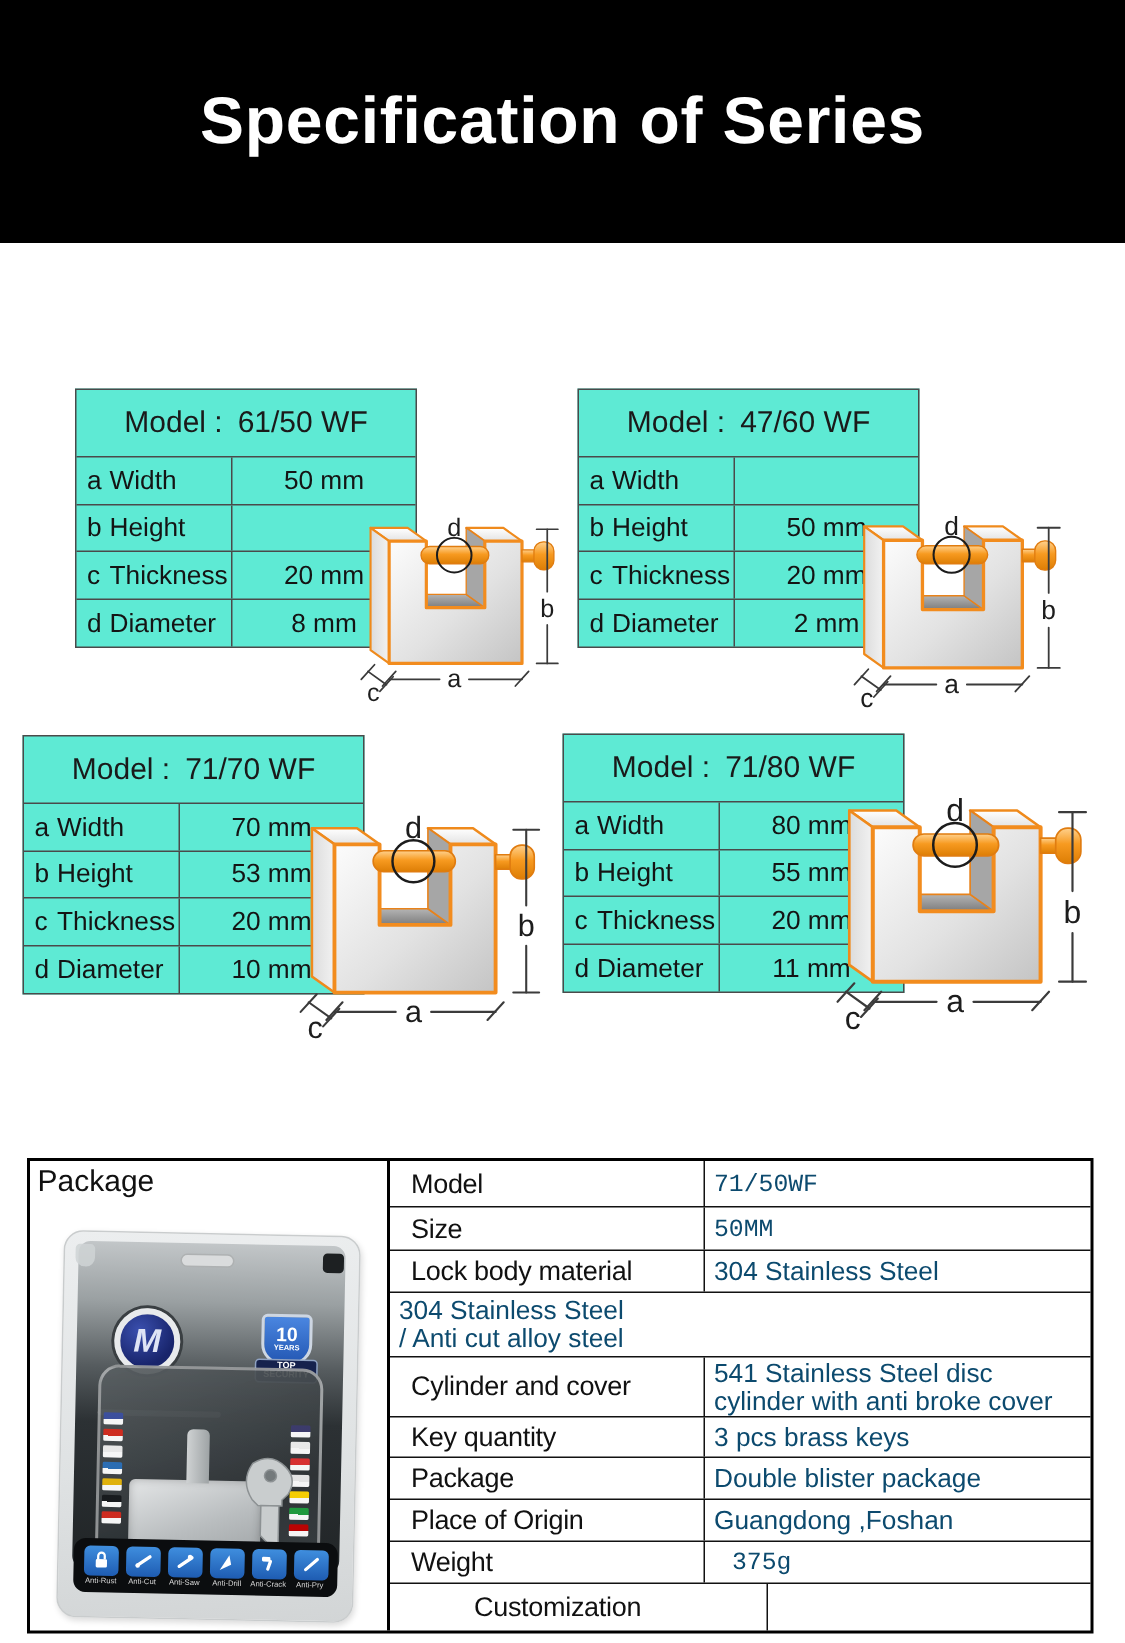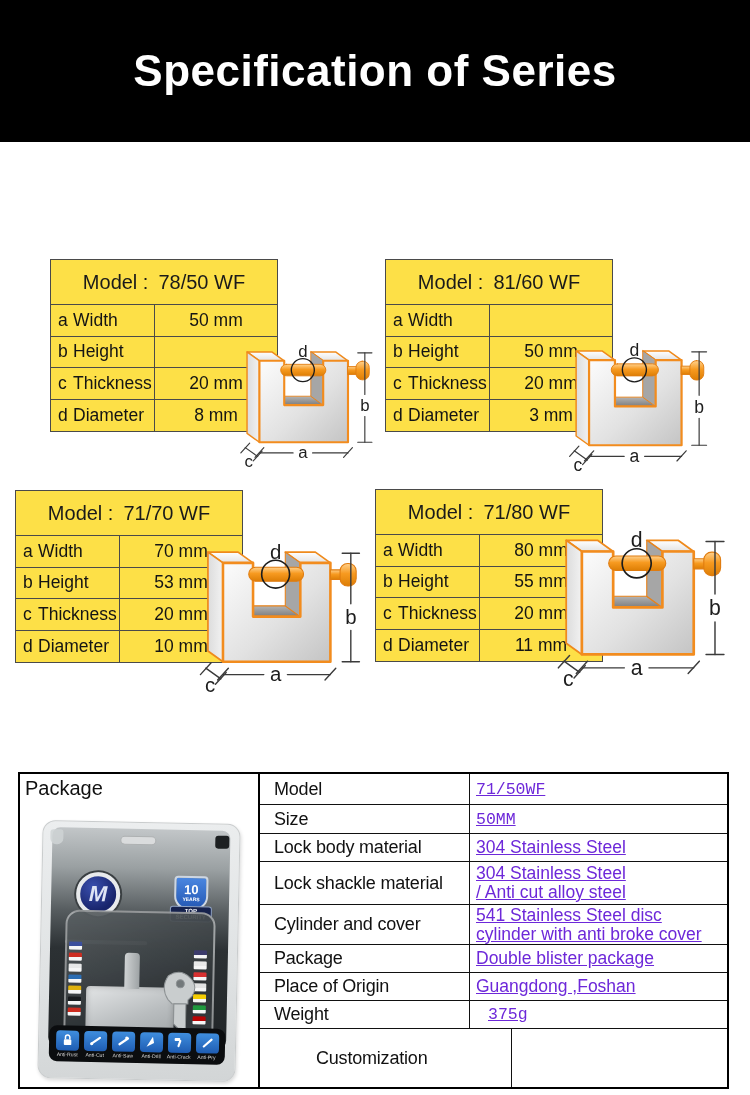--- a/index.html
+++ b/index.html
@@ -4,30 +4,30 @@
 <style>
   * { margin:0; padding:0; box-sizing:border-box; }
   html,body { background:#fff; }
   .page {
     position:relative; width:750px; height:1095px; margin:0 auto;
     background:#fff; overflow:hidden;
     font-family:"Liberation Sans", sans-serif; color:#111;
   }
   
   .title-bar {
-    position:absolute; left:0; top:0; width:750px; height:142px;
+    position:absolute; left:0; top:0; width:750px; height:162px;
     background:#000; display:flex; align-items:center; justify-content:center;
   }
   .title-bar h1 {
     color:#fff; font-size:44px; font-weight:700; letter-spacing:.5px;
   }
   
   #spec-area { position:absolute; left:0; top:0; width:750px; height:770px; }
   .spec-card {
-    position:absolute; width:228px; background:#fde047;
+    position:absolute; width:228px; background:#5eead4;
     border:1.5px solid #4a4a4a; z-index:1;
   }
   .spec-head {
     height:45px; border-bottom:1.5px solid #4a4a4a;
     display:flex; align-items:center; justify-content:center;
     font-size:20px; color:#1a1a1a;
   }
   .spec-head .m-label { margin-right:10px; }
   .spec-row { display:flex; height:31.6px; border-bottom:1.5px solid #4a4a4a; }
   .spec-row:last-child { border-bottom:none; }
@@ -118,21 +118,21 @@
   
   .details-table { flex:1; display:flex; flex-direction:column; }
   .detail-row { display:flex; border-bottom:1.5px solid #111; }
   .detail-row:last-child { border-bottom:none; flex:1;padding-left:42px; }
   .detail-label {
     width:210px; border-right:1.5px solid #111; display:flex; align-items:center;
     padding-left:14px; font-size:18px; color:#111; letter-spacing:-.2px;
   }
   .detail-value {
     flex:1; display:flex; align-items:center; padding-left:6px;
-    font-size:17.5px; color:#6d28d9; white-space:pre-line; line-height:19px;text-decoration:underline;
+    font-size:17.5px; color:#0c4a6e; white-space:pre-line; line-height:19px;
   }
   .detail-value.mono { font-family:"Liberation Mono","DejaVu Sans Mono",monospace; font-size:16.5px; }
 </style>
 </head>
 <body>
 
 <svg width="0" height="0" style="position:absolute" aria-hidden="true">
   <defs>
     <linearGradient id="g-front" x1="0" y1="0" x2="1" y2="1">
       <stop offset="0" stop-color="#FCFCFC"></stop>
@@ -161,21 +161,21 @@
 
 <div class="page">
   <header class="title-bar">
     <h1>Specification of Series</h1>
   </header>
 
   <div id="spec-area">
   <div class="spec-card" style="left: 50px; top: 259px;">
     <div class="spec-head">
       <span class="m-label">Model :</span>
-      <span class="m-value">78/50 WF</span>
+      <span class="m-value">61/50 WF</span>
     </div>
     <div class="spec-rows">
   <div class="spec-row">
     <div class="cell label">
       <span class="dl">a</span>
       <span class="dw">Width</span>
     </div>
     <div class="cell value">50 mm</div>
   </div>
 
@@ -200,21 +200,21 @@
       <span class="dw">Diameter</span>
     </div>
     <div class="cell value">8 mm</div>
   </div>
 </div>
   </div>
 
   <div class="spec-card" style="left: 385px; top: 259px;">
     <div class="spec-head">
       <span class="m-label">Model :</span>
-      <span class="m-value">81/60 WF</span>
+      <span class="m-value">47/60 WF</span>
     </div>
     <div class="spec-rows">
   <div class="spec-row">
     <div class="cell label">
       <span class="dl">a</span>
       <span class="dw">Width</span>
     </div>
   </div>
 
   <div class="spec-row">
@@ -231,21 +231,21 @@
       <span class="dw">Thickness</span>
     </div>
     <div class="cell value">20 mm</div>
   </div>
 
   <div class="spec-row">
     <div class="cell label">
       <span class="dl">d</span>
       <span class="dw">Diameter</span>
     </div>
-    <div class="cell value">3 mm</div>
+    <div class="cell value">2 mm</div>
   </div>
 </div>
   </div>
 
   <div class="spec-card" style="left: 15px; top: 490px;">
     <div class="spec-head">
       <span class="m-label">Model :</span>
       <span class="m-value">71/70 WF</span>
     </div>
     <div class="spec-rows">
@@ -576,31 +576,34 @@
     <div class="detail-label">Size</div>
     <div class="detail-value mono">50MM</div>
   </div>
 
   <div class="detail-row" style="height: 28px;">
     <div class="detail-label">Lock body material</div>
     <div class="detail-value">304 Stainless Steel</div>
   </div>
 
   <div class="detail-row" style="height: 43px;">
-    <div class="detail-label">Lock shackle material</div>
     <div class="detail-value">304 Stainless Steel
 / Anti cut alloy steel</div>
   </div>
 
   <div class="detail-row" style="height: 40px;">
     <div class="detail-label">Cylinder and cover</div>
     <div class="detail-value">541 Stainless Steel disc
 cylinder with anti broke cover</div>
   </div>
 
+  <div class="detail-row" style="height: 27px;">
+    <div class="detail-label">Key quantity</div>
+    <div class="detail-value">3 pcs brass keys</div>
+  </div>
 
   <div class="detail-row" style="height: 28px;">
     <div class="detail-label">Package</div>
     <div class="detail-value">Double blister package</div>
   </div>
 
   <div class="detail-row" style="height: 28px;">
     <div class="detail-label">Place of Origin</div>
     <div class="detail-value">Guangdong ,Foshan</div>
   </div>

